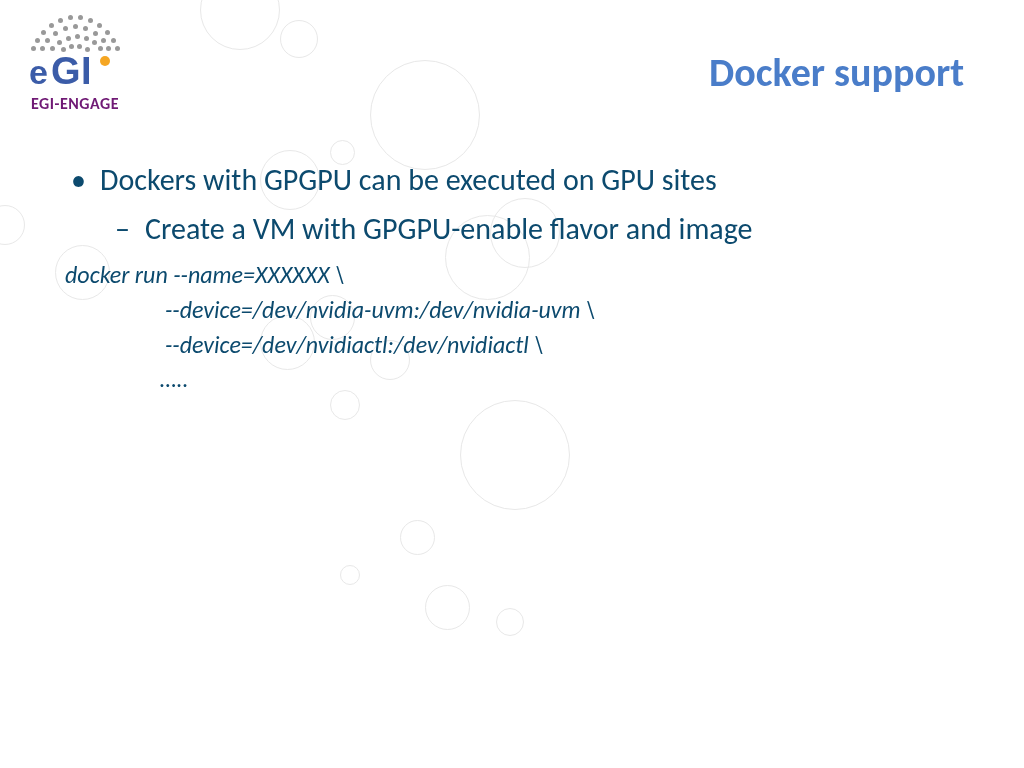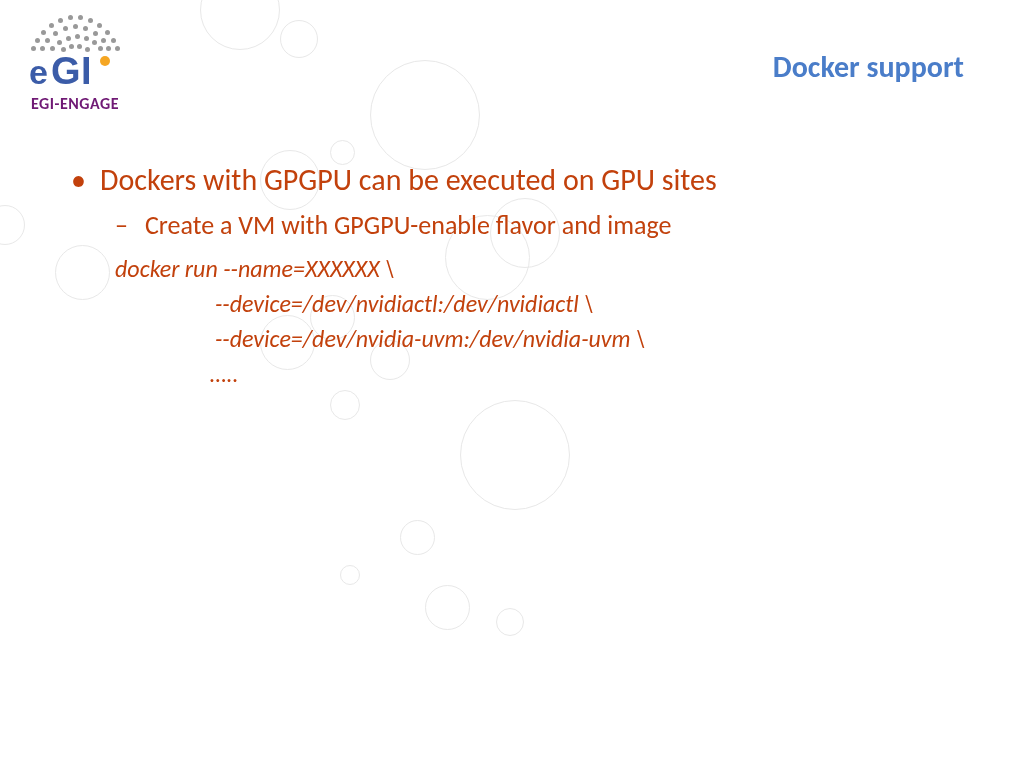--- a/index.html
+++ b/index.html
@@ -48,61 +48,60 @@
       font-size: 16px;
       font-weight: bold;
       color: #701a75;
       letter-spacing: 0.5px;
       margin-top: 2px;
     }
     .slide-title {
       position: absolute;
       top: 48px;
       right: 60px;
-      font-size: 30px;
+      font-size: 40px;
       font-weight: bold;
       color: #4a7dc9;
     }
     .content {
       position: absolute;
       top: 160px;
       left: 65px;
       right: 60px;
-      color: #c2410c;
+      color: #0c4a6e;
     }
     .bullet-l1 {
       font-size: 30px;
       position: relative;
       padding-left: 35px;
       line-height: 1.35;
       margin-bottom: 6px;
     }
     .bullet-l1::before {
       content: "•";
       position: absolute;
       left: 6px;
       top: 0;
       font-size: 30px;
     }
     .bullet-l2 {
-      font-size: 26px;
+      font-size: 30px;
       position: relative;
       padding-left: 30px;
       margin-left: 50px;
       line-height: 1.45;
       margin-bottom: 2px;
     }
     .bullet-l2::before {
       content: "–";
       position: absolute;
       left: 0;
       top: 0;
     }
     .code-block {
-      margin-left: 50px;
       margin-top: 8px;
       font-size: 24px;
       font-style: italic;
       line-height: 1.45;
     }
     .code-line {
       white-space: pre;
     }
     .indent1 { padding-left: 95px; }
     .indent2 { padding-left: 100px; }
@@ -173,17 +172,17 @@
   <div class="logo-sub">EGI-ENGAGE</div>
 </div>
 
 <div class="slide-title">Docker support</div>
 
 <div class="content">
   <div class="bullet-l1">Dockers with GPGPU can be executed on GPU sites</div>
   <div class="bullet-l2">Create a VM with GPGPU-enable flavor and image</div>
   <div class="code-block">
     <div class="code-line">docker run --name=XXXXXX \</div>
+    <div class="code-line indent2">--device=/dev/nvidia-uvm:/dev/nvidia-uvm \</div>
     <div class="code-line indent2">--device=/dev/nvidiactl:/dev/nvidiactl \</div>
-    <div class="code-line indent2">--device=/dev/nvidia-uvm:/dev/nvidia-uvm \</div>
     <div class="code-line indent1">…..</div>
   </div>
 </div>
 
 </body></html>

